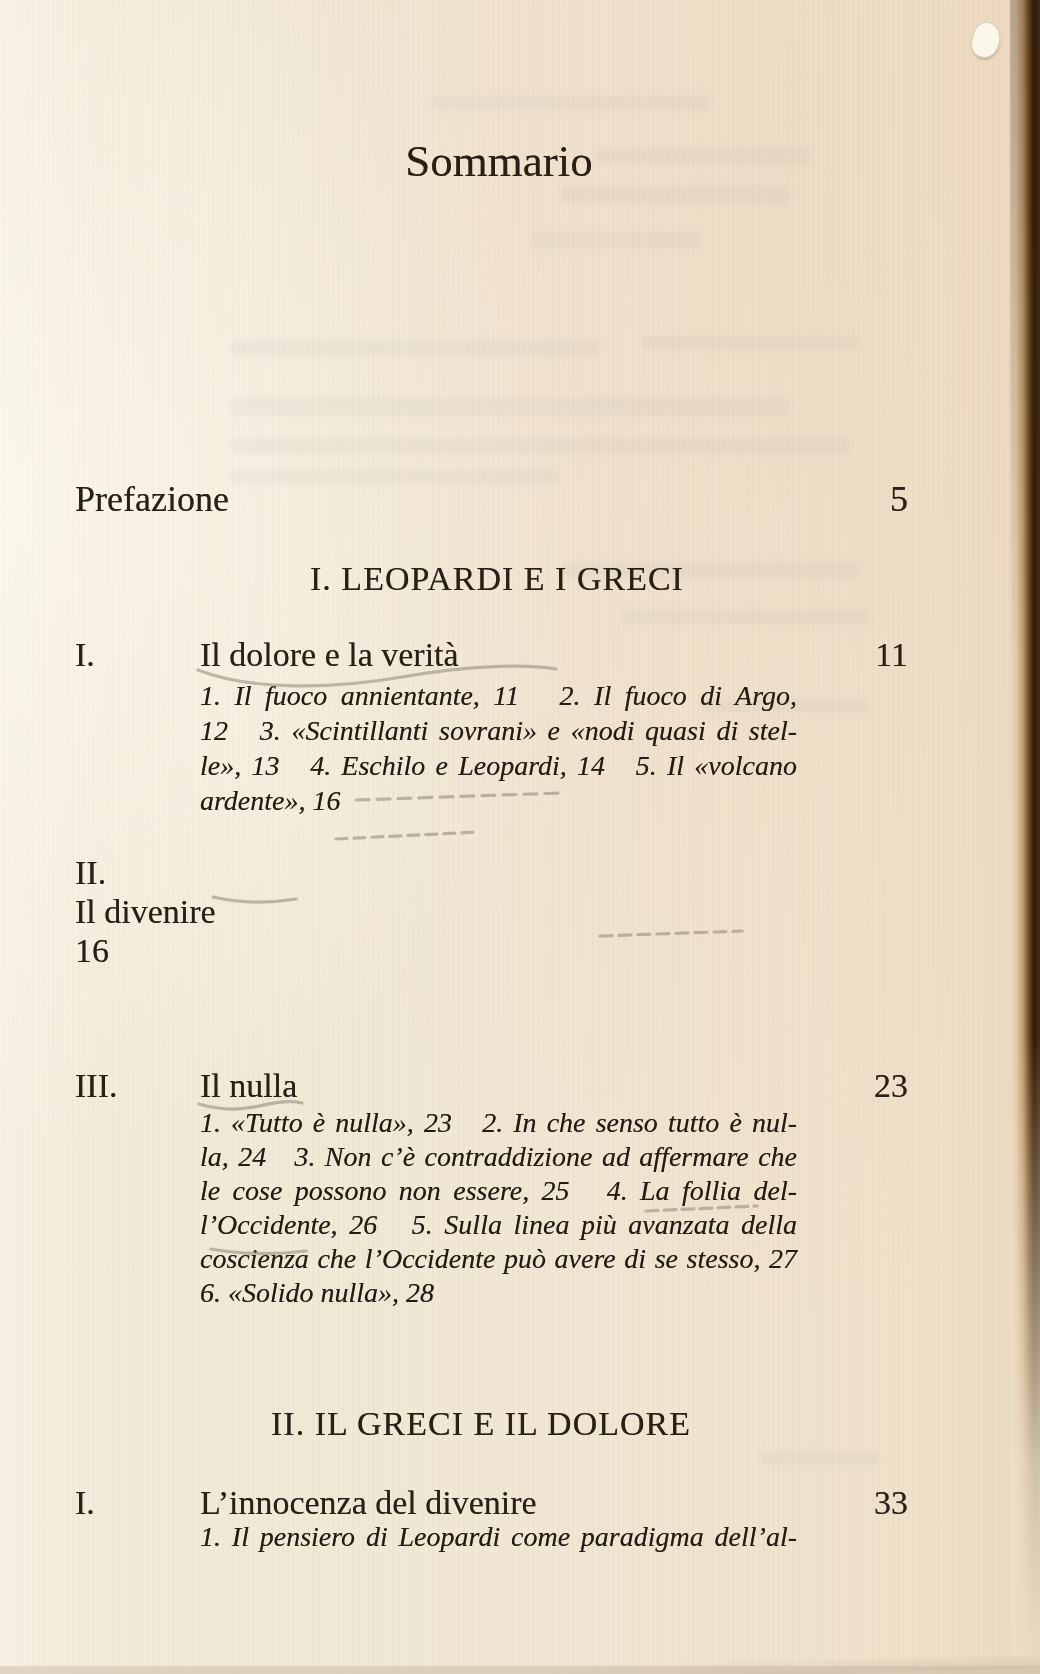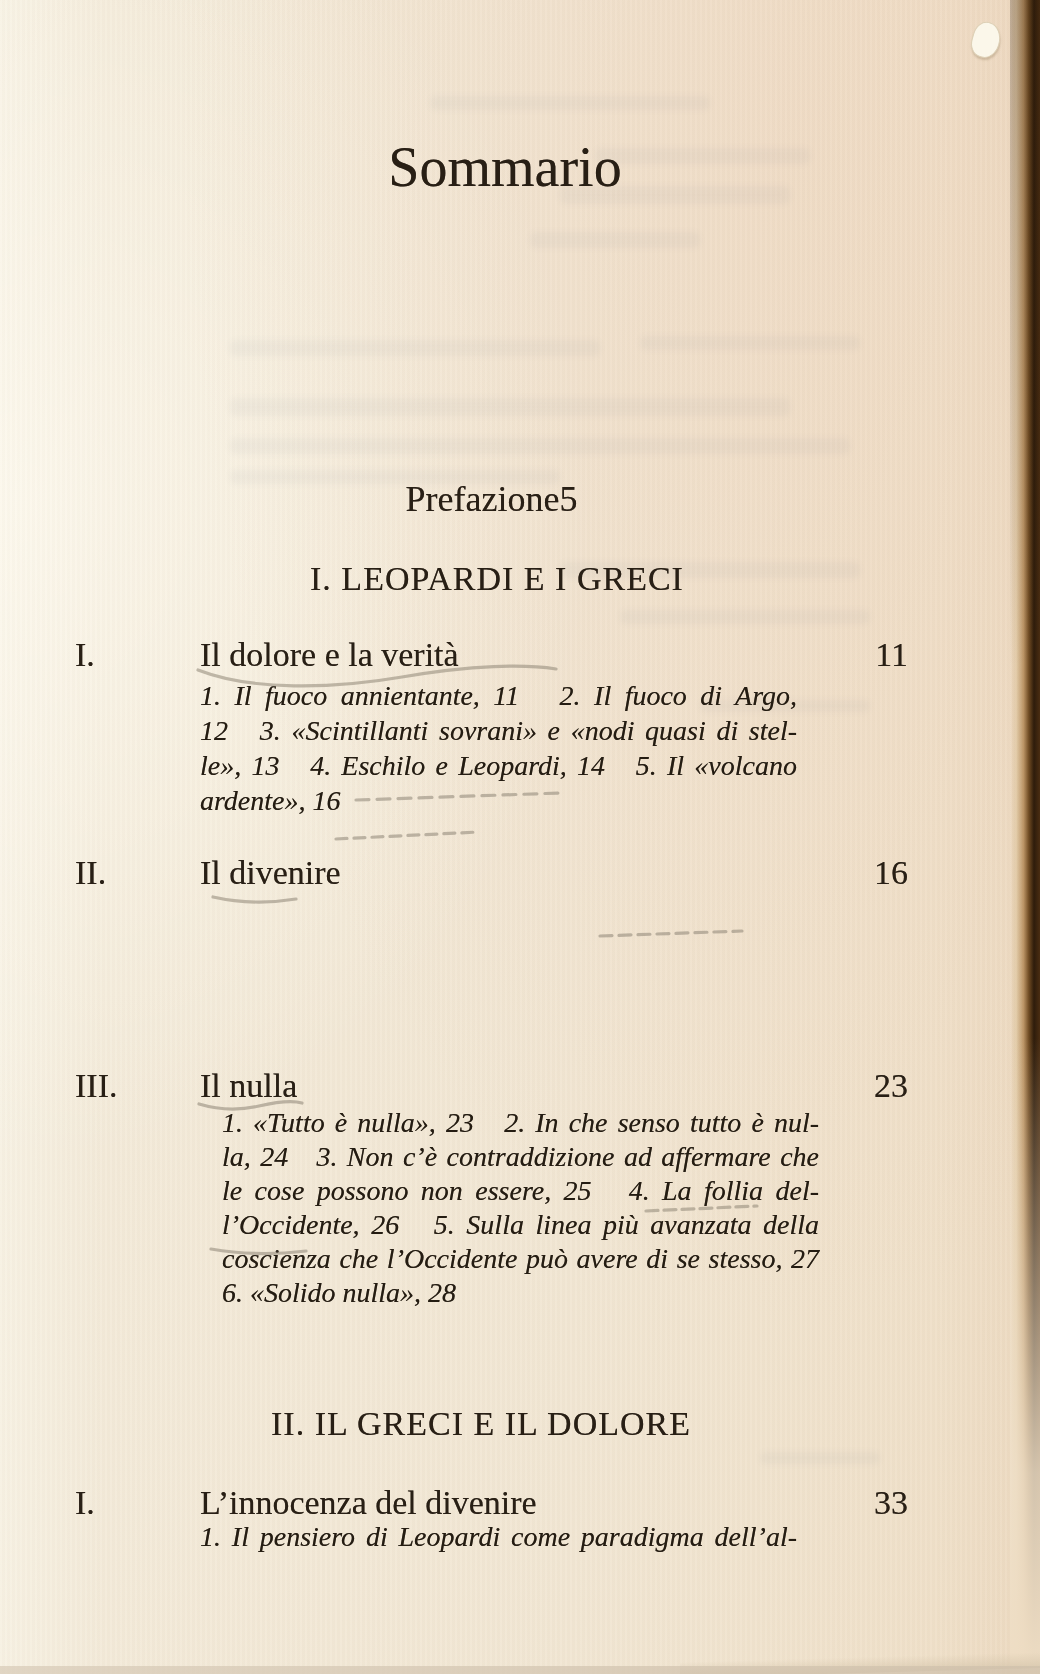--- a/index.html
+++ b/index.html
@@ -16,27 +16,27 @@
       linear-gradient(to right,#f7f1e3 0%,#f3ead9 10%,#f1e6d3 55%,#efe0c9 90%,#ecd9c0 100%);
   }
   .page::before{ 
     content:"";position:absolute;inset:0;
     background:repeating-linear-gradient(90deg, rgba(255,255,255,.045) 0 2px, rgba(120,100,70,.02) 2px 5px);
     pointer-events:none;
   }
   .ink{ text-shadow:0 0 .5px rgba(40,31,21,.65); }
 
   .main-title{
-    position:absolute;top:135px;left:8px;width:994px;
-    text-align:center;font-size:56px;font-weight:400;margin:0;
+    position:absolute;top:135px;left:2px;width:994px;
+    text-align:center;font-size:45px;font-weight:400;margin:0;
   }
 
   .preface-row{
     position:absolute;top:480px;left:75px;width:833px;
-    display:flex;justify-content:center;align-items:baseline;
+    display:flex;justify-content:space-between;align-items:baseline;
     font-size:36px;line-height:1.1;
   }
 
   .sec-heading{
     position:absolute;left:0;text-align:center;
     font-size:34px;letter-spacing:1px;line-height:1.1;font-weight:400;margin:0;
   }
   .sec-heading.first{top:560px;width:916px;padding-left:39px;}
   .sec-heading.second{top:1405px;width:962px;}
 
@@ -50,24 +50,24 @@
   .entry-row .epage{flex:0 0 auto;text-align:right;}
 
   .sublines{
     position:absolute;left:200px;width:597px;
     font-style:italic;font-size:28px;color:#241c12;
   }
   .sublines div{white-space:pre-wrap;}
   .sublines .j{text-align:justify;text-align-last:justify;}
   .e1-lines{top:678px;line-height:35px;}
   .e2-lines{top:890px;line-height:35px;}
-  .e3-lines{top:1106px;line-height:34px;margin-left:22px;}
+  .e3-lines{top:1106px;line-height:34px;}
   .e4-lines{top:1519px;line-height:35px;}
   .e1-row{top:635px;}
-  .e2-row{top:853px;}
+  .e2-row{top:853px;flex-direction:column;}
   .e3-row{top:1066px;}
   .e4-row{top:1483px;}
 
   .ghost{
     position:absolute;background:#6b7280;opacity:.055;
     filter:blur(3px);border-radius:5px;pointer-events:none;
   }
 
   .pencil-svg{position:absolute;inset:0;pointer-events:none;}
 

